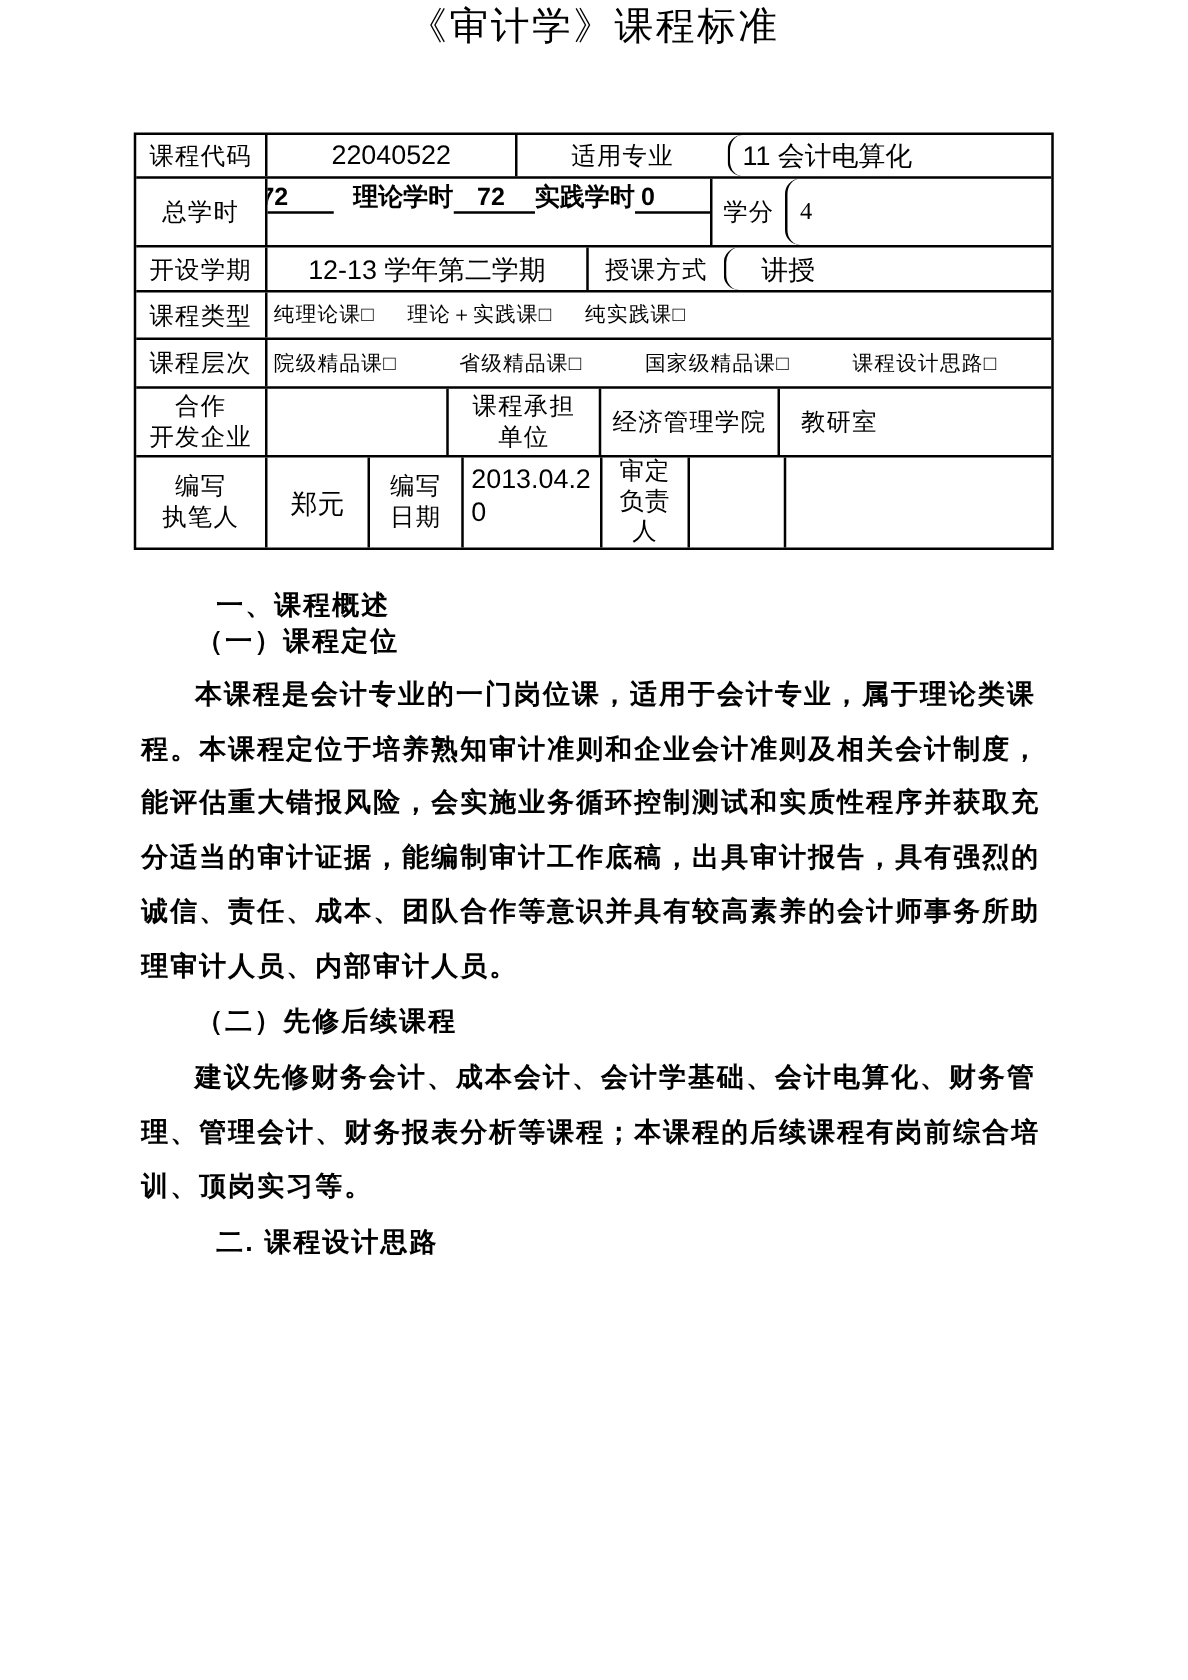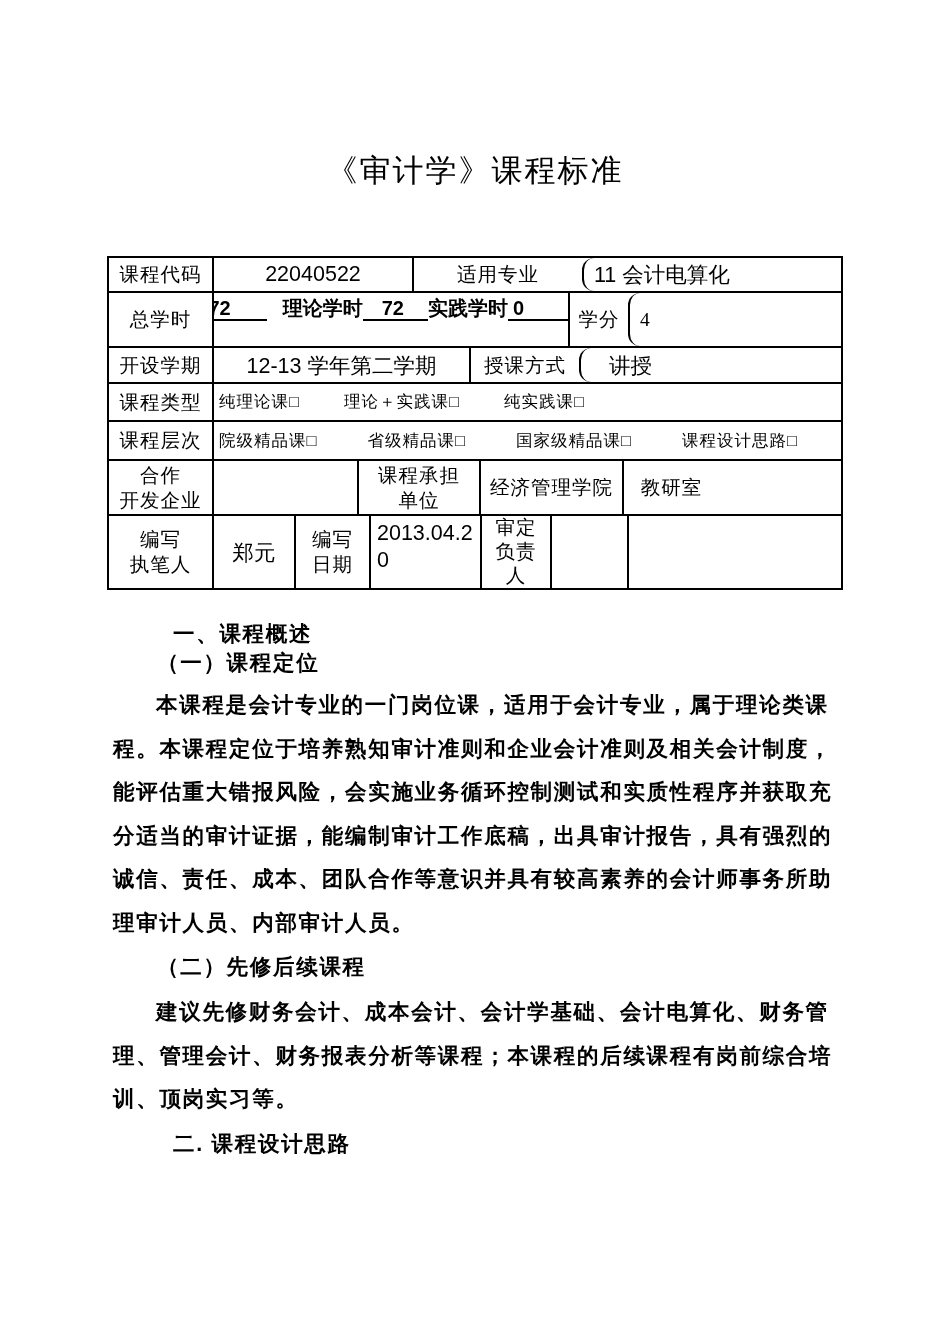--- a/index.html
+++ b/index.html
@@ -6,21 +6,20 @@
   .page {
     position: relative;
     width: 950px;
     height: 1344px;
     margin: 0 auto;
     background: #ffffff;
     color: #000;
     overflow: hidden;
   }
   .doc-title {
-    padding-top: 150px;
     text-align: center;
     font-family: "Liberation Serif", "DejaVu Serif", serif;
     font-size: 31px;
     letter-spacing: 2px;
     font-weight: 400;
   }
   
   .tbl {
     margin: 64px 0 0 107px;
     width: 736px;
@@ -53,21 +52,21 @@
     font-size: 21.5px;
   }
   .left { justify-content: flex-start; border-radius: 12px; }
   .top { align-items: flex-start; }
   .padl10 { padding-left: 10px; }
   .padl28 { padding-left: 28px; }
   .small-opts {
     font-size: 16.5px;
     letter-spacing: 1px;
     display: flex;
-    gap: 44px;
+    gap: 26px;
     padding-left: 5px;
     justify-content: flex-start;
   }
   .gap50 { gap: 50px; }
   .hours-cell {
     align-items: flex-start;
     justify-content: flex-end;
     padding: 3px 0 0 3px;
     font-family: "Liberation Sans", "DejaVu Sans", sans-serif;
     font-weight: 700;

